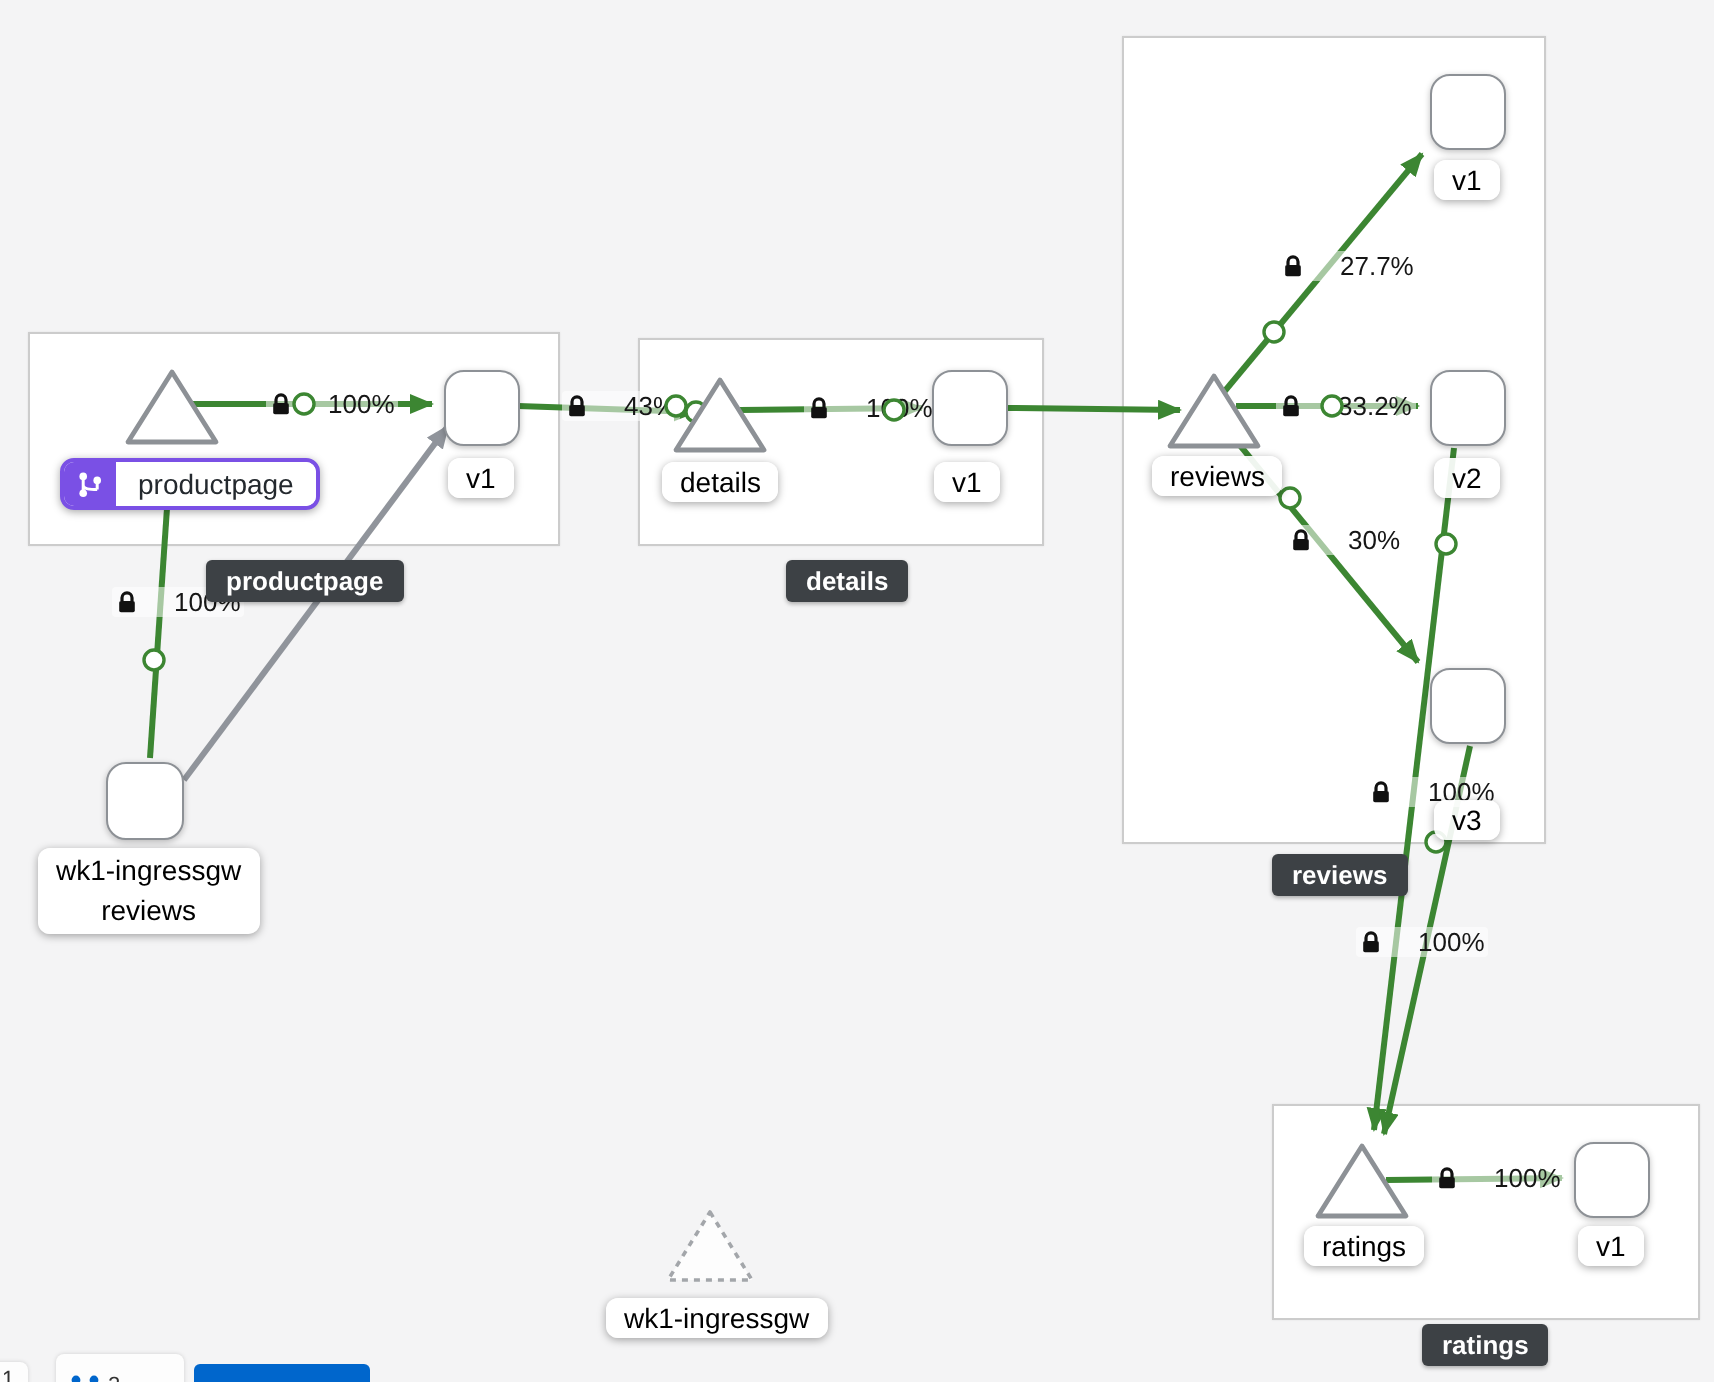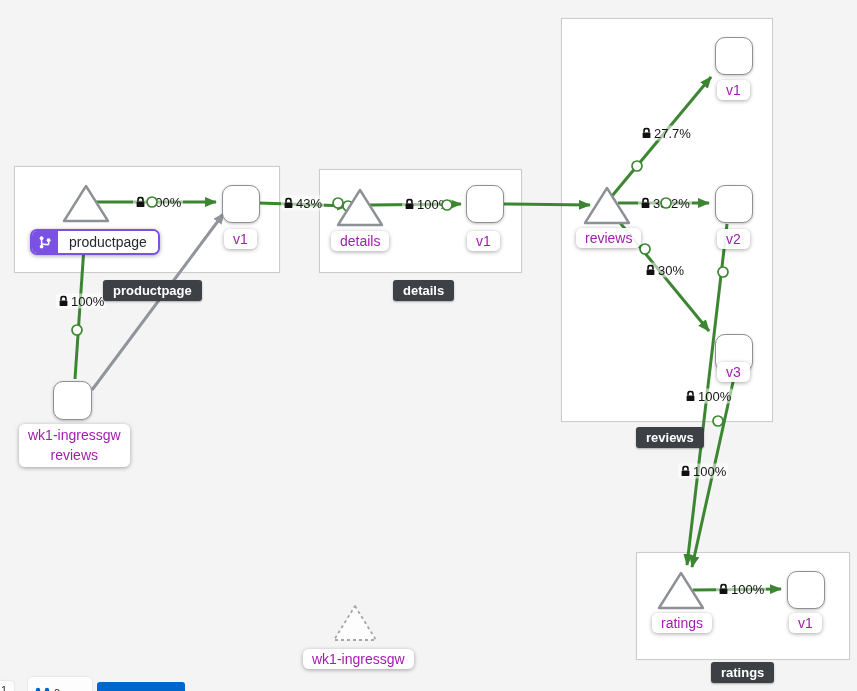--- a/index.html
+++ b/index.html
@@ -9,34 +9,34 @@
     font-family:"Liberation Sans",sans-serif;
   }
   .gbox{
     position:absolute;background:#ffffff;border:1px solid #cccccc;
     z-index:1;box-shadow:0 0 1px rgba(0,0,0,.08);
   }
   svg.layer{position:absolute;left:0;top:0;z-index:2;}
   svg.dots{z-index:4;}
   .elabel{
     position:absolute;z-index:3;font-size:13px;color:#161616;
-    display:flex;align-items:center;gap:2px;white-space:nowrap;
+    display:flex;align-items:center;gap:18px;white-space:nowrap;
     background:rgba(255,255,255,.55);padding:0 2px;border-radius:2px;
     transform:translateY(-50%);
   }
   .sq{
     position:absolute;width:36px;height:36px;background:#fff;
     border:1.5px solid #8d9196;border-radius:10px;z-index:5;
     box-shadow:0 1px 3px rgba(0,0,0,.25);
   }
   .tri{position:absolute;z-index:5;}
   .pill{
     position:absolute;background:rgba(255,255,255,.92);border-radius:6px;
     box-shadow:0 1px 4px rgba(0,0,0,.35);padding:2px 9px;font-size:14px;
-    color:#a21caf;white-space:nowrap;z-index:6;
+    color:#000000;white-space:nowrap;z-index:6;
   }
   .pill.center{text-align:center;}
   .vs-pill{
     position:absolute;display:flex;align-items:stretch;z-index:6;
     border:2px solid #7a50e5;border-radius:7px;background:#fff;
     box-shadow:0 1px 4px rgba(0,0,0,.35);overflow:hidden;
   }
   .vs-badge{background:#7a50e5;display:flex;align-items:center;padding:0 6px;}
   .vs-text{padding:3px 11px;font-size:14px;color:#24292e;white-space:nowrap;background:#fff;}
   .gbadge{
@@ -206,21 +206,21 @@
       </svg>
     </span>
     <span class="vs-text">productpage</span>
   </div>
   <div class="pill" style="left:224px;top:229px"><span>v1</span></div>
   <div class="pill" style="left:331px;top:231px"><span>details</span></div>
   <div class="pill" style="left:467px;top:231px"><span>v1</span></div>
   <div class="pill" style="left:576px;top:228px"><span>reviews</span></div>
   <div class="pill" style="left:717px;top:80px"><span>v1</span></div>
   <div class="pill" style="left:717px;top:229px"><span>v2</span></div>
-  <div class="pill" style="left:717px;top:362px"><span>v3</span></div>
+  <div class="pill" style="left:717px;top:400px"><span>v3</span></div>
   <div class="pill" style="left:652px;top:613px"><span>ratings</span></div>
   <div class="pill" style="left:789px;top:613px"><span>v1</span></div>
   <div class="pill center" style="left:19px;top:424px;line-height:1.4">
     <div>wk1-ingressgw</div>
     <div>reviews</div>
   </div>
   <div class="pill" style="left:303px;top:649px"><span>wk1-ingressgw</span></div>
 
   <div class="gbadge" style="left:103px;top:280px">productpage</div>
   <div class="gbadge" style="left:393px;top:280px">details</div>

